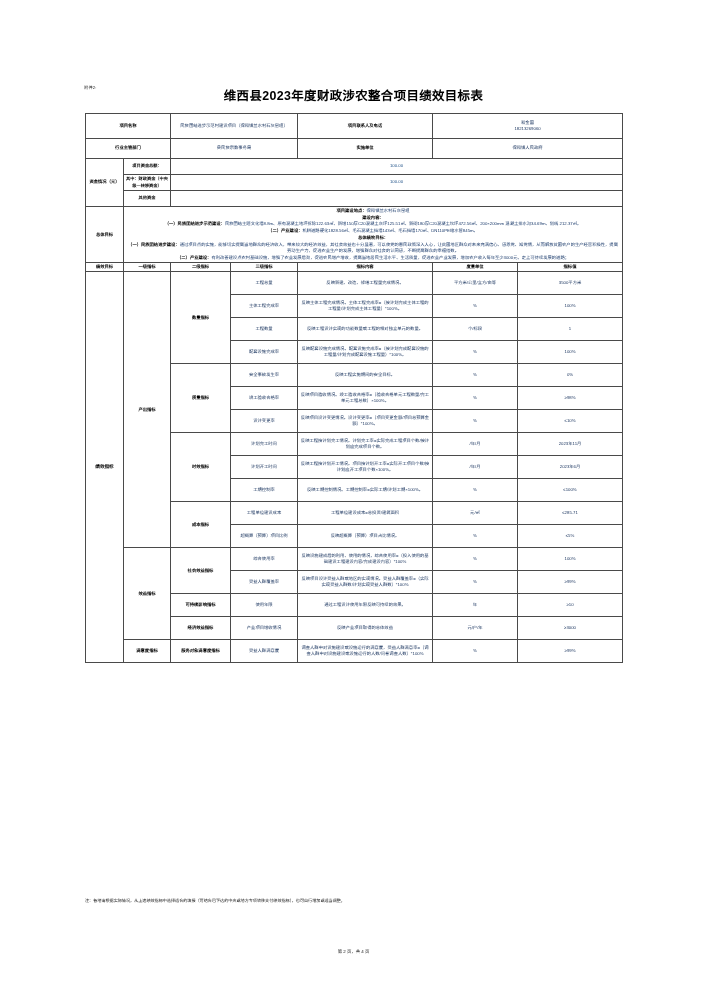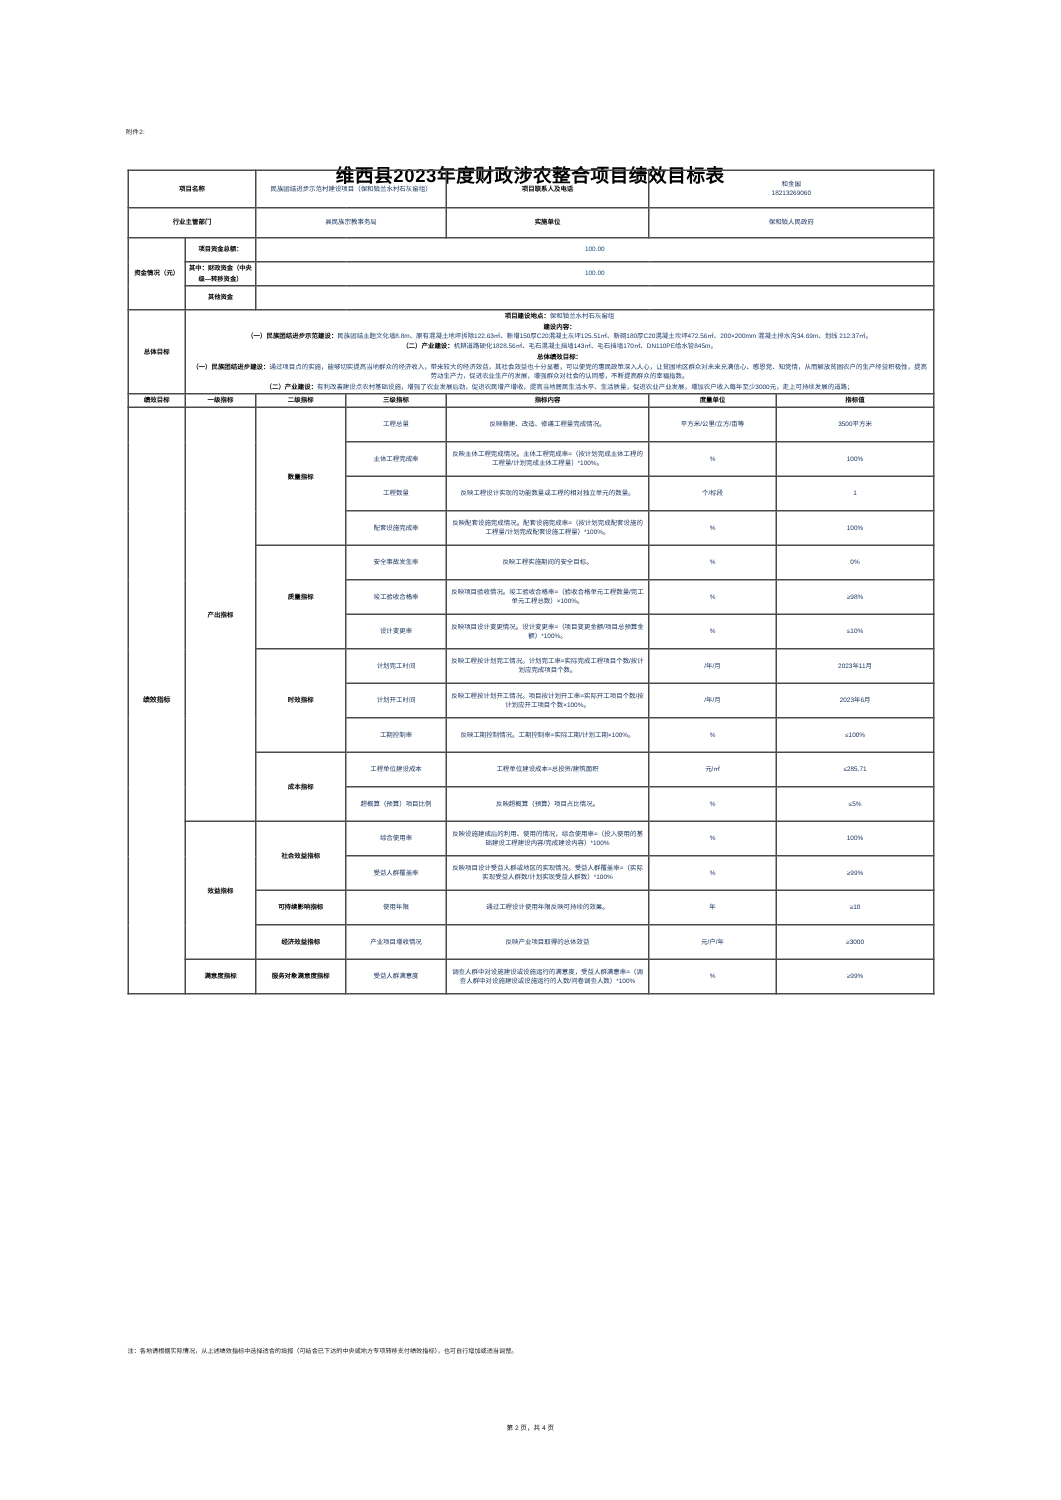--- a/index.html
+++ b/index.html
@@ -15,21 +15,21 @@
     position:relative;
     width:707px;height:1000px;
     box-sizing:border-box;
     padding:0;
   }
   .attach-label{
     position:absolute;left:84px;top:84px;
     font-size:4.2px;color:#222;letter-spacing:.2px;
   }
   .doc-title{
-    position:absolute;left:0;top:107px;width:707px;
+    position:absolute;left:0;top:86px;width:707px;
     text-align:center;
     font-size:12.4px;font-weight:bold;
     letter-spacing:.4px;
     color:#000;
   }
   table.main{
     position:absolute;left:85px;top:113px;
     width:537px;
     border-collapse:collapse;
     table-layout:fixed;

